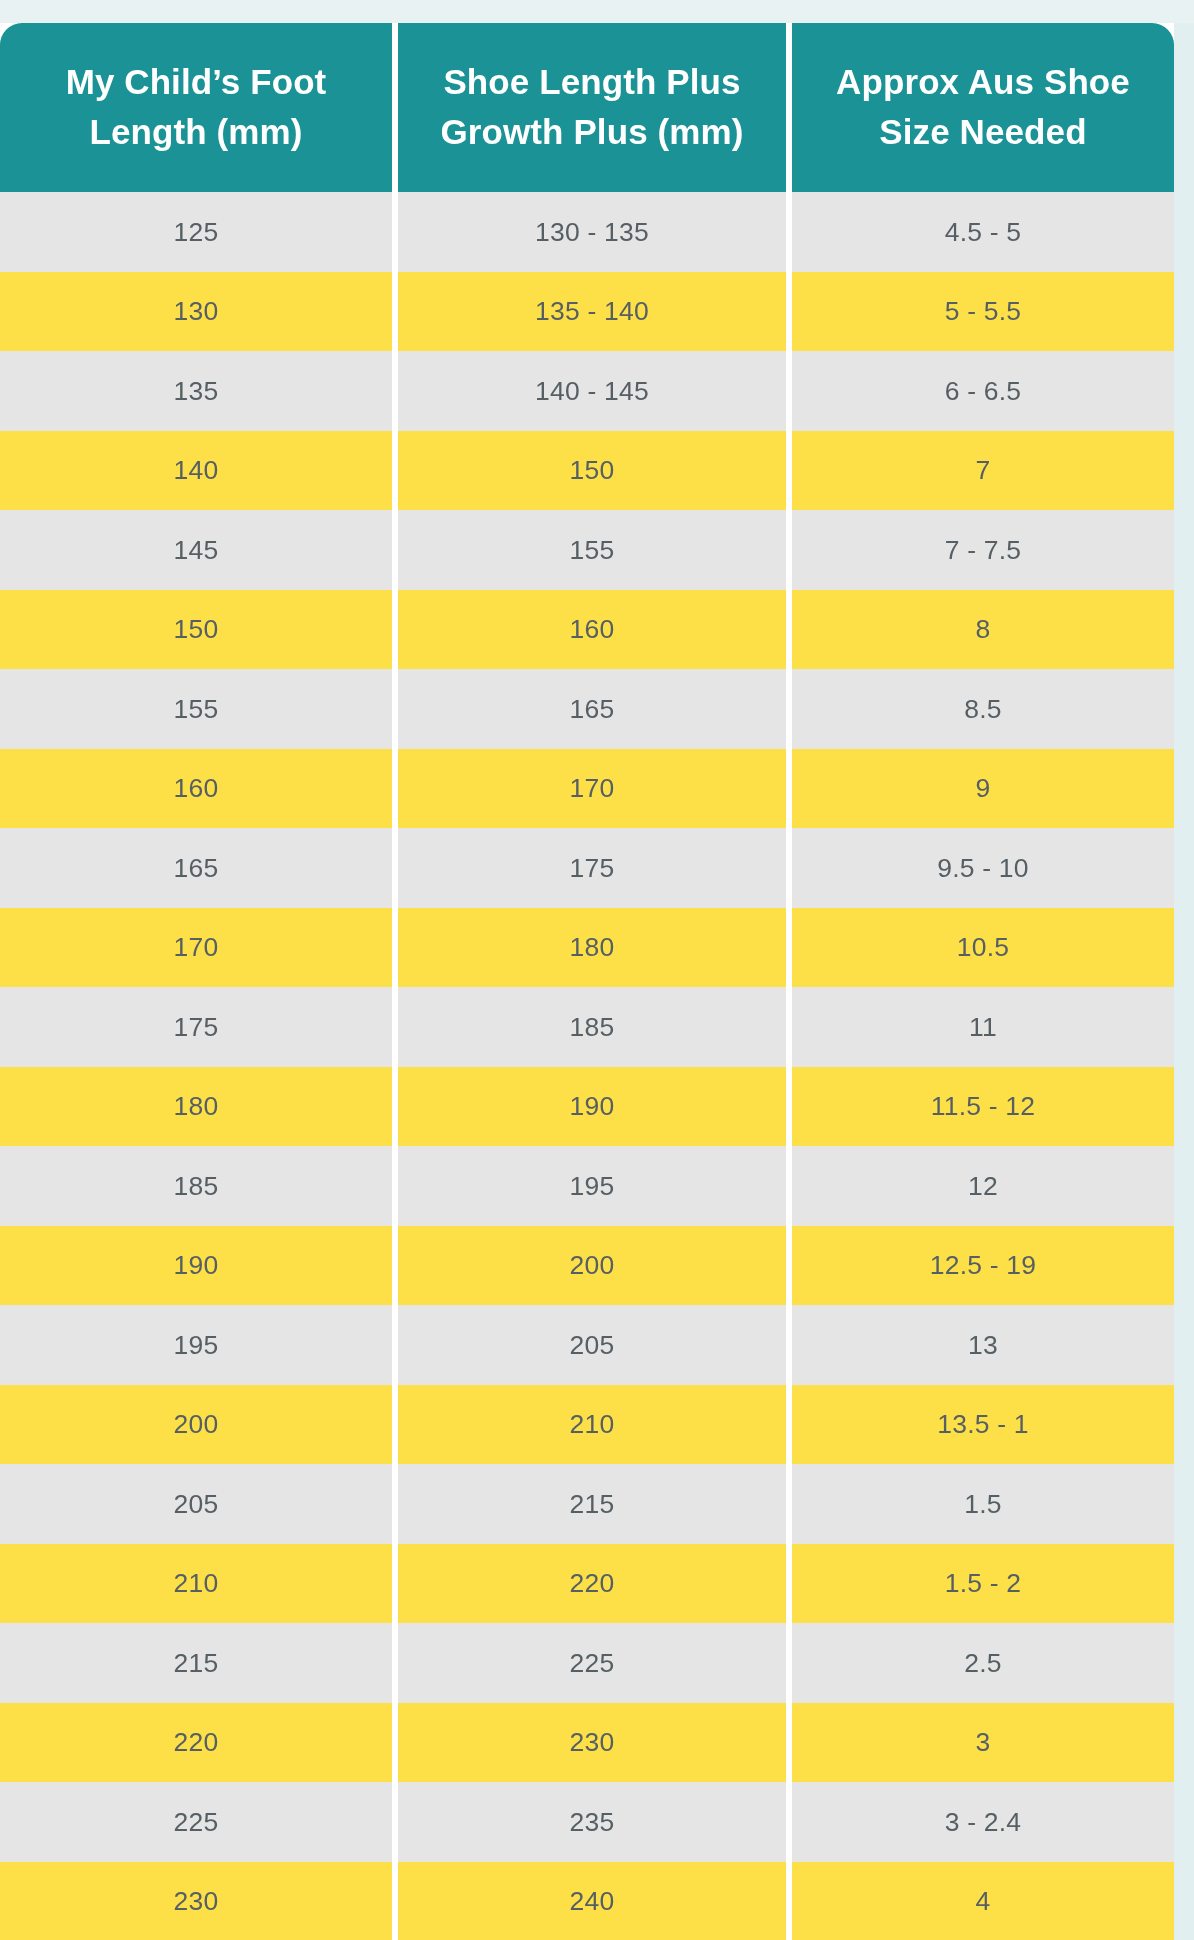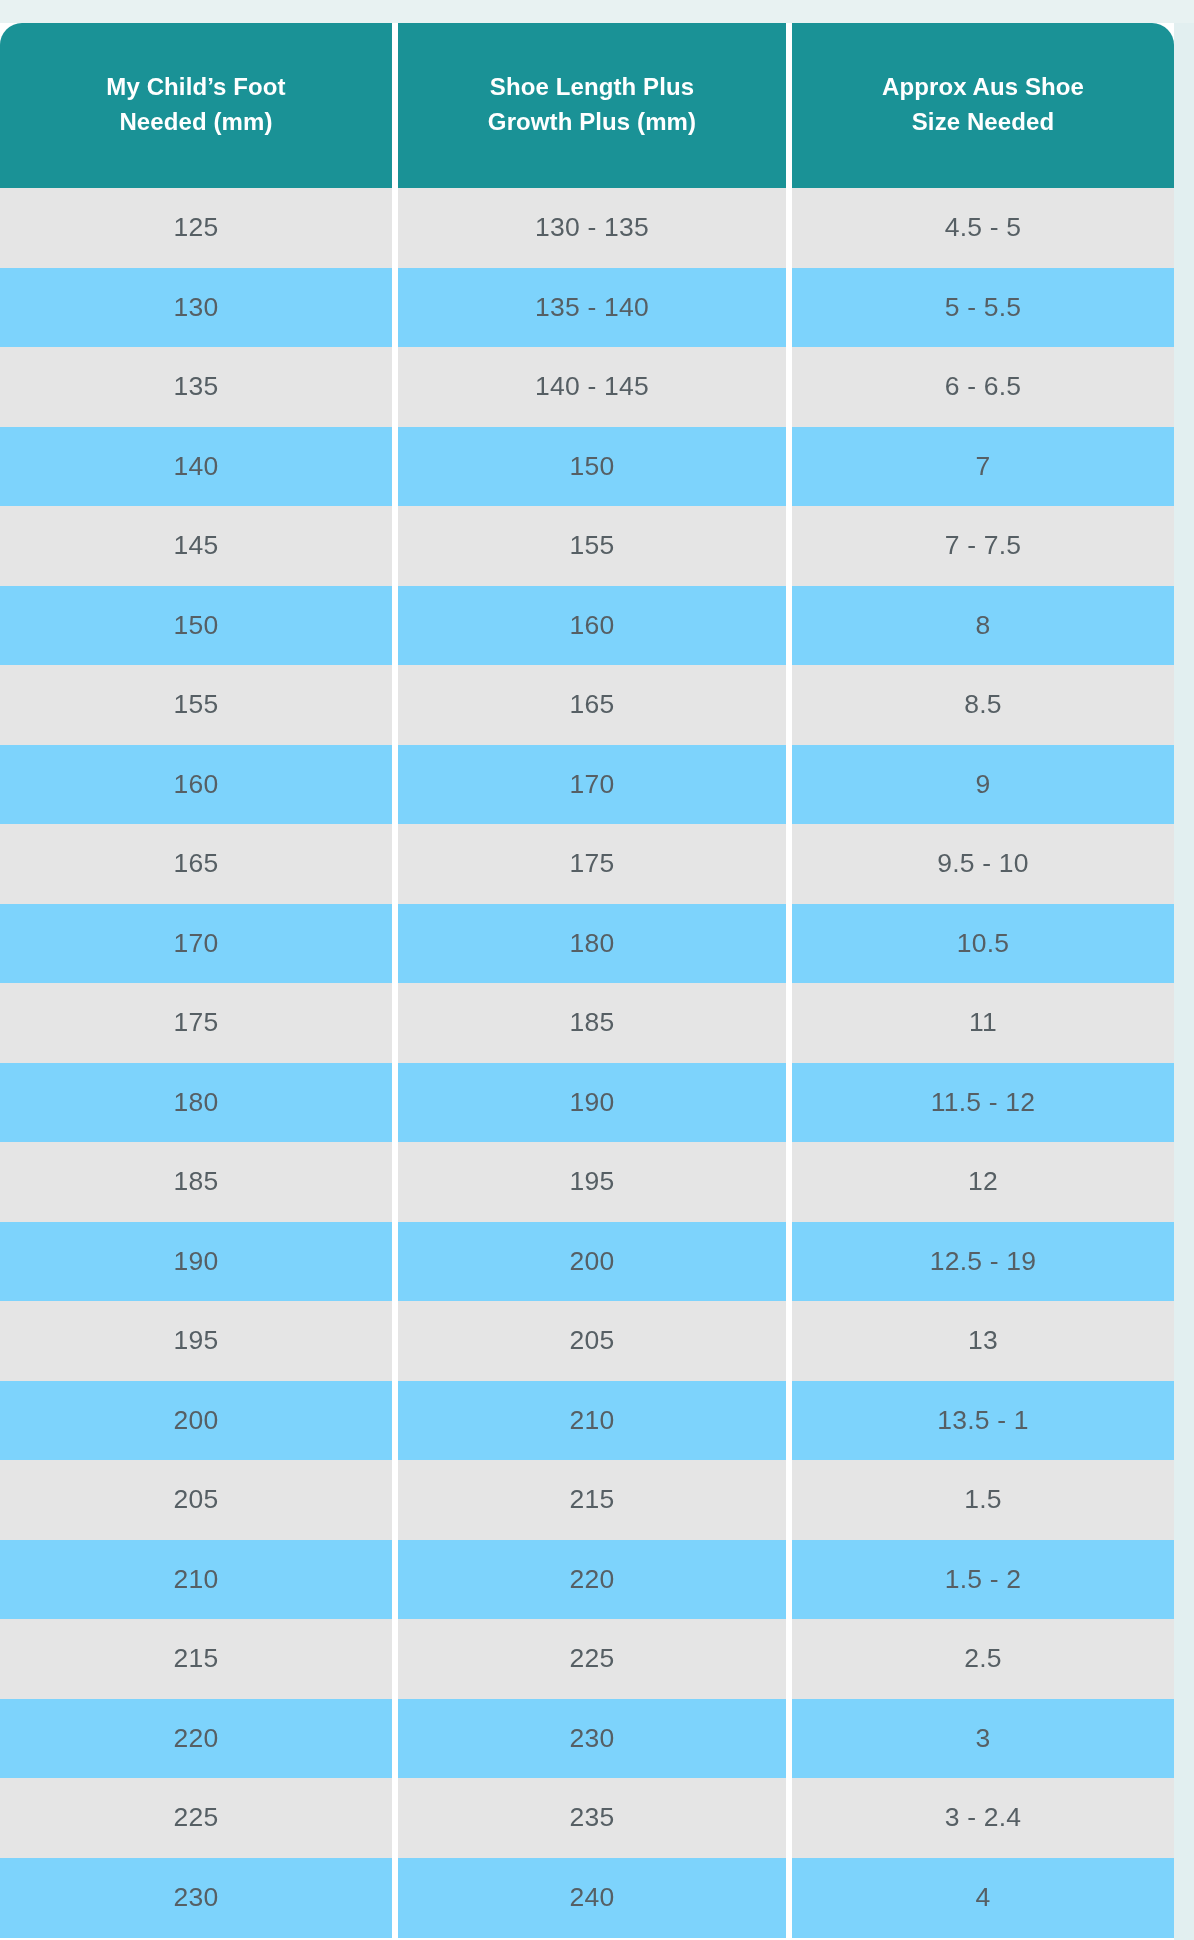--- a/index.html
+++ b/index.html
@@ -37,21 +37,21 @@
 
   
   col.c1 { width:392px; }
   col.gap { width:6px; }
   col.c2 { width:388px; }
   col.c3 { width:382px; }
 
   thead th {
     background:#1a9296;
     color:#ffffff;
-    font-size:24px;
+    font-size:35px;
     font-weight:600;
     line-height:1.42;
     letter-spacing:0.1px;
     text-align:center;
     padding:34px 10px 36px;
     height:165px;
     vertical-align:middle;
   }
   thead th.head-1 { border-top-left-radius:22px; }
   thead th.head-3 { border-top-right-radius:22px;margin-left:44px; }
@@ -62,21 +62,21 @@
     color:#565f64;
     text-align:center;
     vertical-align:middle;
     height:79.5px;
     padding:0 6px;
     font-weight:400;
     letter-spacing:0.2px;
   }
   tbody td.spacer { background:#ffffff !important; padding:0; }
 
-  tbody tr.alt td { background:#7dd3fc; }
+  tbody tr.alt td { background:#fde047; }
   tbody tr.norm td { background:#e5e5e5; }
 
   
   tbody tr:last-child td { height:80px; }
   tbody tr:last-child td.cell-1 { border-bottom-left-radius:0; }
 
   
   #right-strip {
     position:absolute;
     right:0;
@@ -106,21 +106,21 @@
         <col class="c1">
           <col class="gap">
           <col class="c2">
           <col class="gap">
           <col class="c3">
       </colgroup>
       <thead>
         <tr>
           <th class="head-1">
             <span>My Child’s Foot</span><br>
-            <span>Needed (mm)</span>
+            <span>Length (mm)</span>
           </th>
           <th class="spacer"></th>
           <th class="head-2">
             <span>Shoe Length Plus</span><br>
             <span>Growth Plus (mm)</span>
           </th>
           <th class="spacer"></th>
           <th class="head-3">
             <span>Approx Aus Shoe</span><br>
             <span>Size Needed</span>

